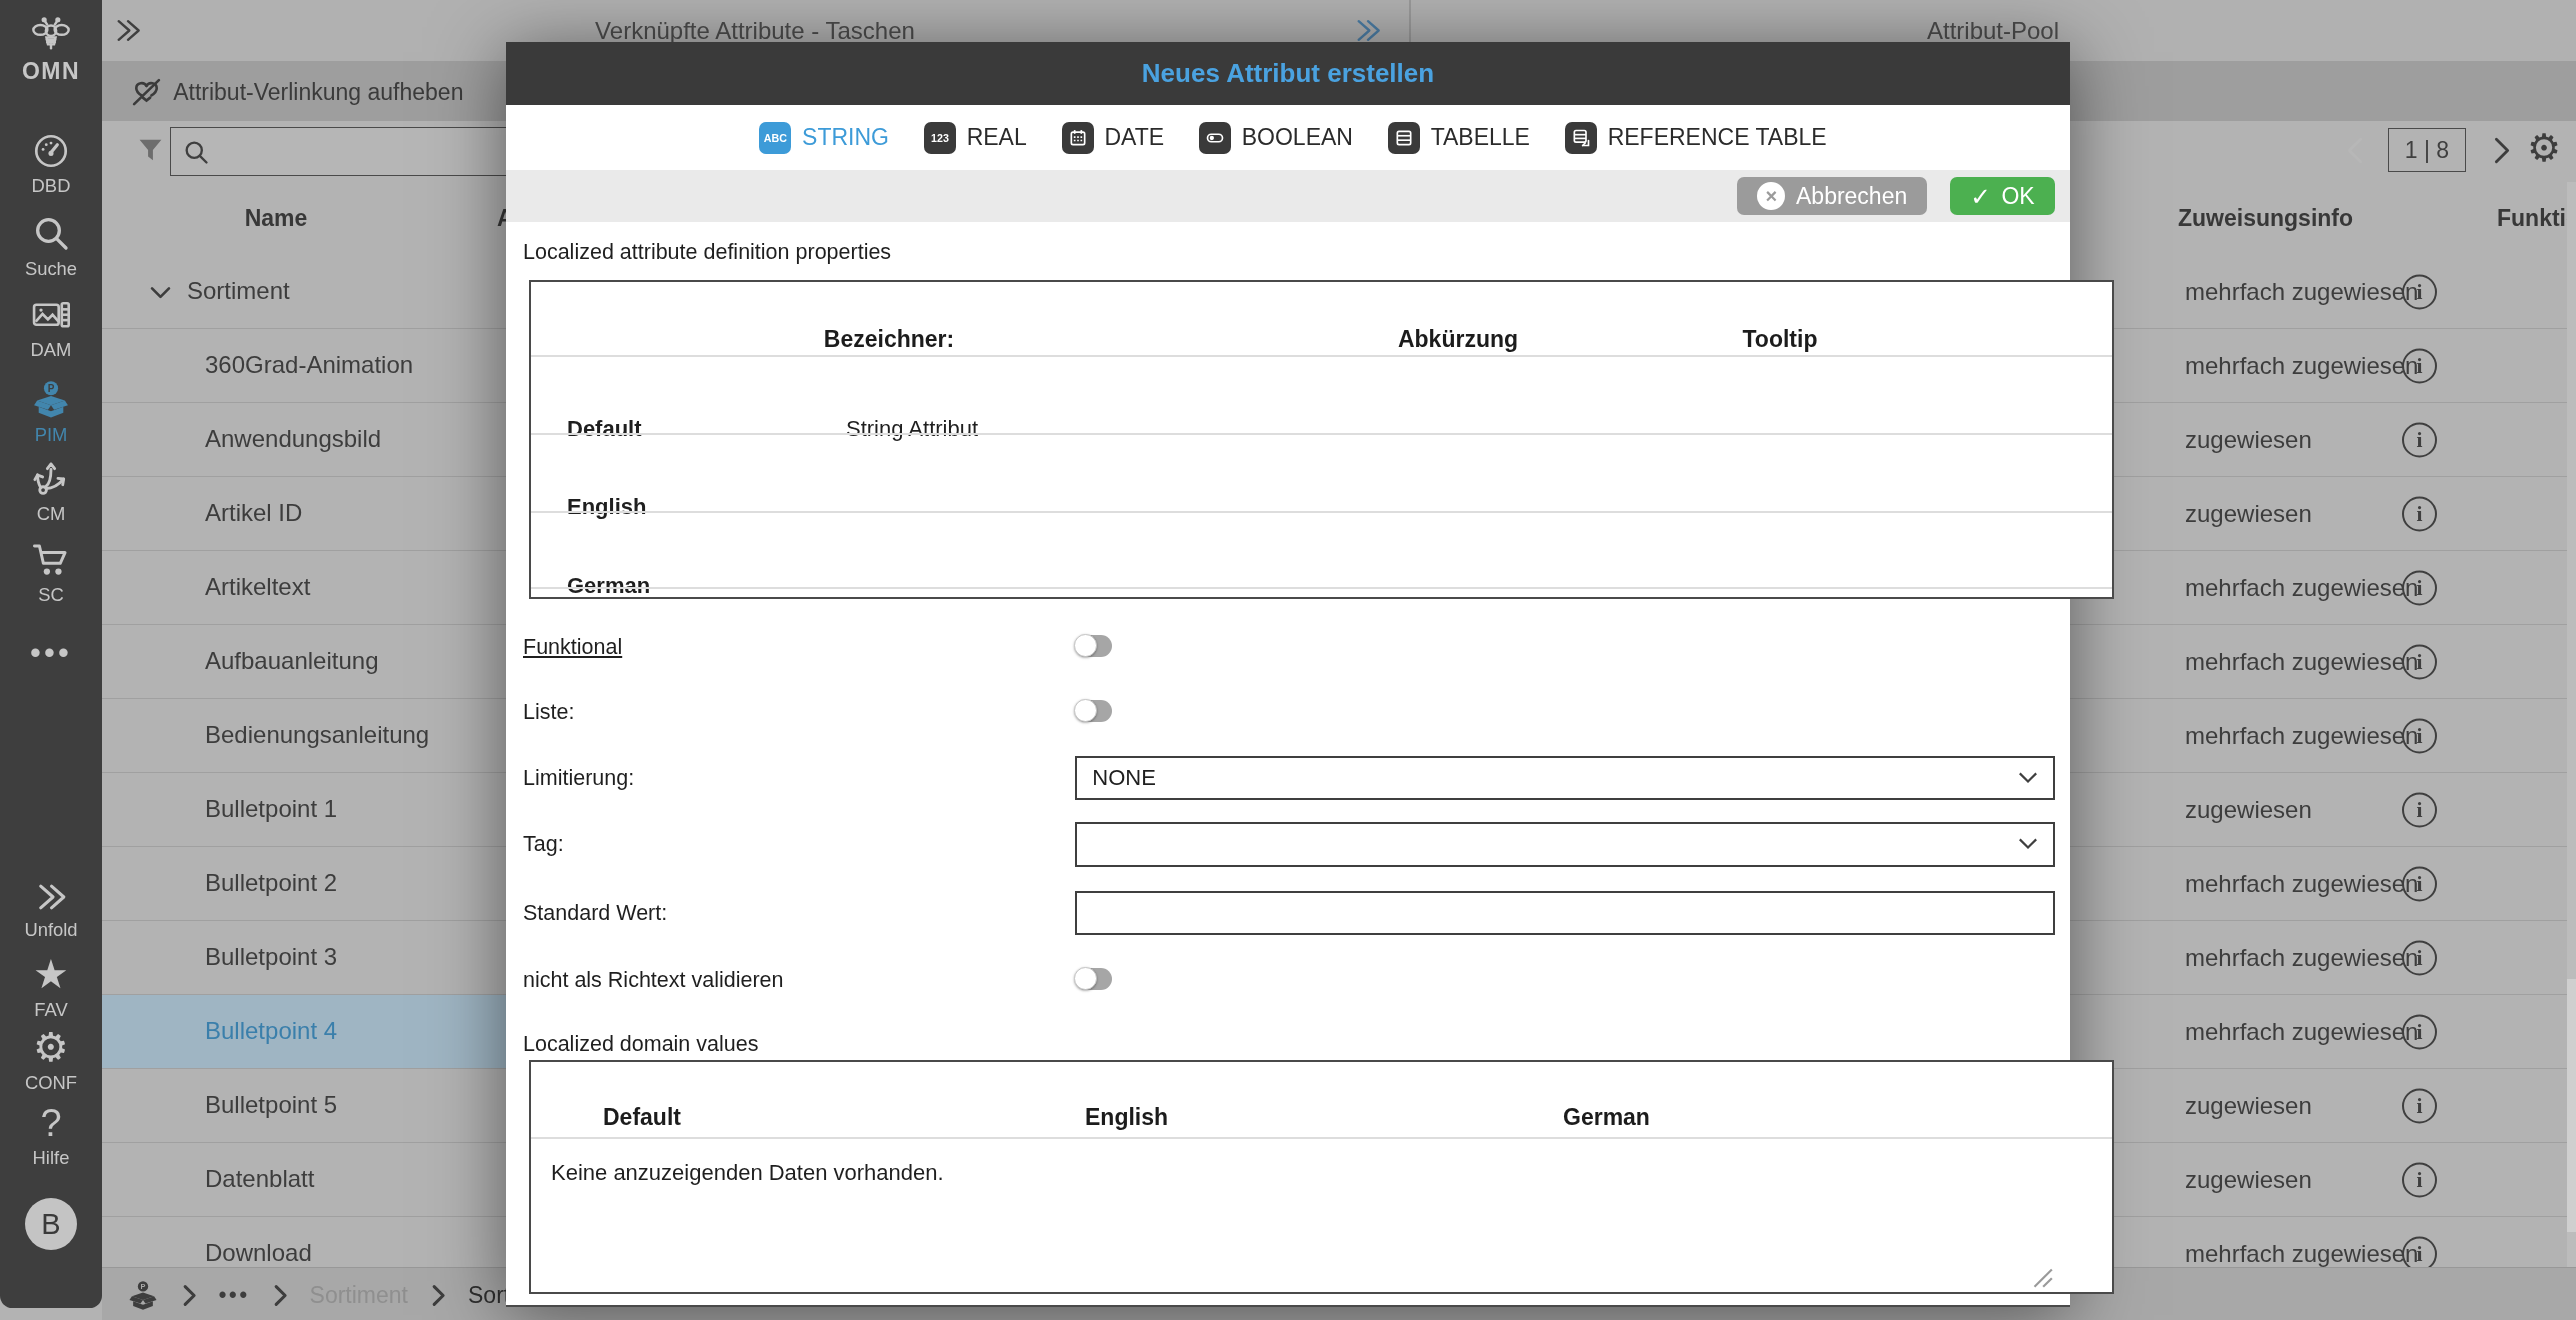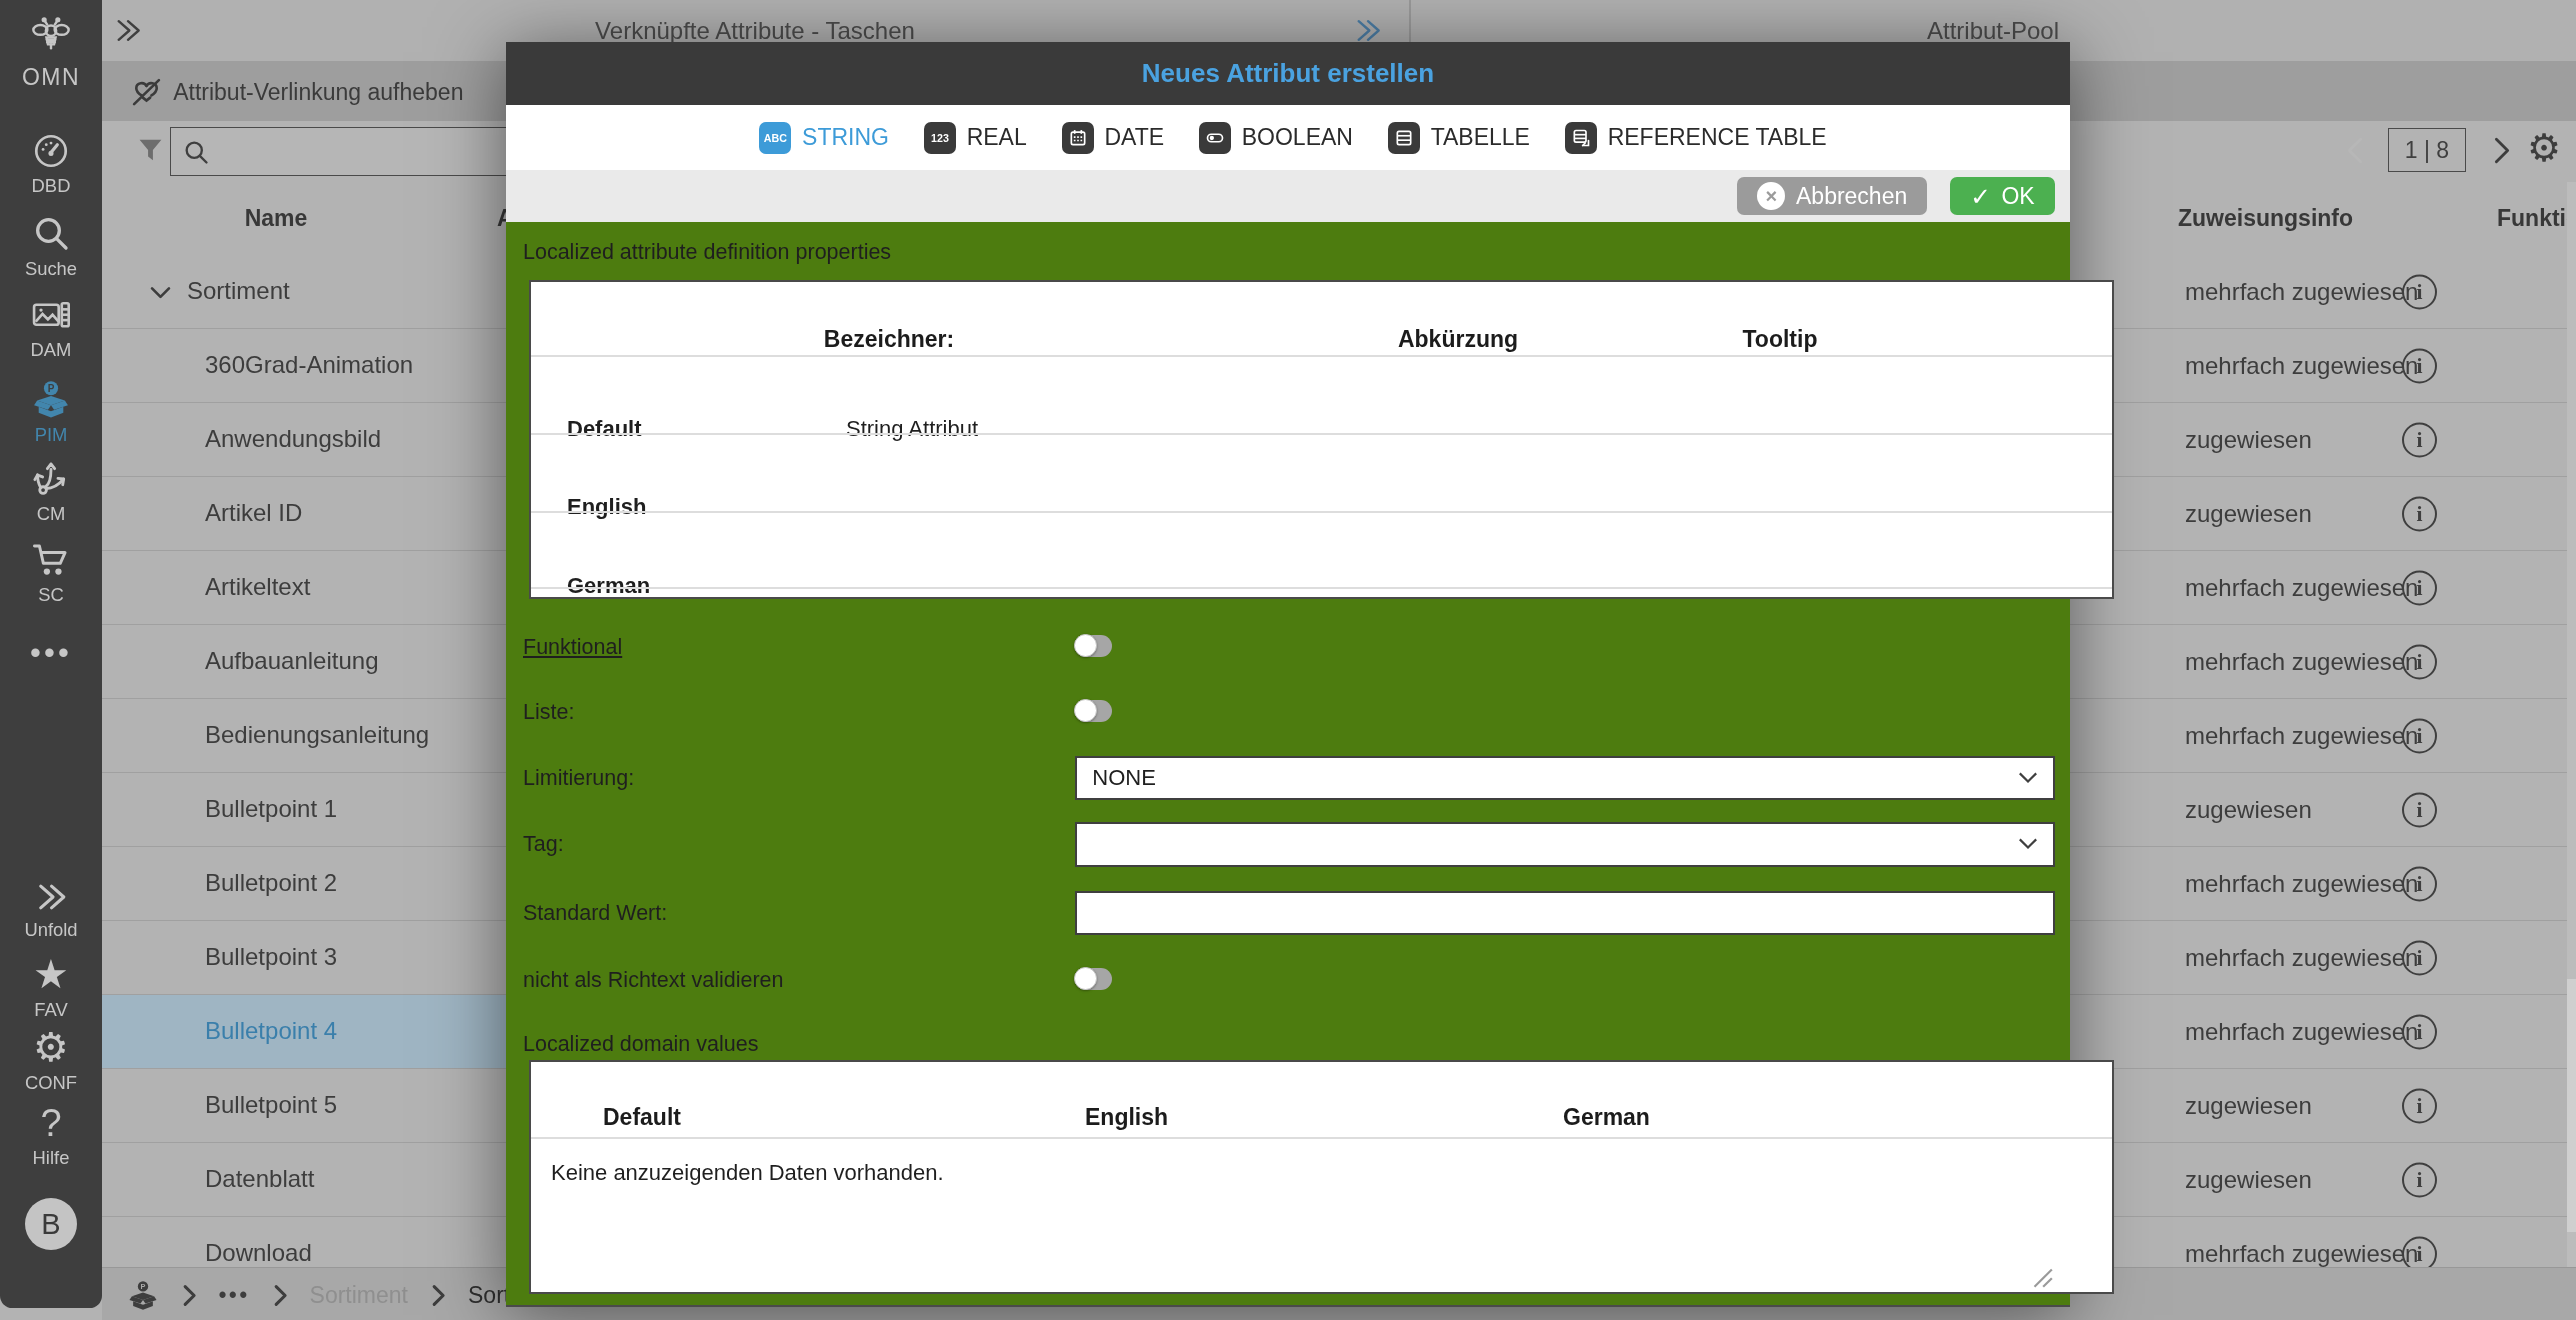--- a/index.html
+++ b/index.html
@@ -7,21 +7,21 @@
        font-family:"Liberation Sans","DejaVu Sans",sans-serif;color:#3d3d3d;position:relative;}
   svg{display:block;}
 
   
   #sidebar{position:absolute;left:0;top:0;width:102px;height:1308px;background:#3e3e3e;
            border-radius:0 0 12.3px 12.3px;z-index:6;}
   .side-item{position:absolute;width:102px;text-align:center;color:#c6c6c6;cursor:pointer;}
   .side-item .ic{display:flex;justify-content:center;}
   .side-item .lab{display:block;font-size:18.4px;margin-top:4.6px;text-align:center;}
   .side-item.active{color:#4286ad;}
-  #omn-label{font-size:23px;font-weight:normal;letter-spacing:1.5px;margin-top:12px;display:block;}
+  #omn-label{font-size:23px;font-weight:bold;letter-spacing:1.5px;margin-top:6px;display:block;}
   .glyph{font-size:35px;line-height:35px;}
   #avatar{position:absolute;left:50%;transform:translateX(-50%);top:1198px;width:52px;height:52px;
           border-radius:50%;background:#c4c4c4;color:#3a3a3a;font-size:29px;display:flex;
           align-items:center;justify-content:center;}
 
   
   #titlebar{position:absolute;left:102px;top:0;width:2474px;height:61px;background:#b1b1b1;}
   #toolbar-band{position:absolute;left:102px;top:61px;width:2474px;height:60px;background:#9e9e9e;}
   #search-band{position:absolute;left:102px;top:121px;width:2474px;height:61px;background:#b3b3b3;
                border-bottom:1.5px solid #9a9a9a;}
@@ -72,21 +72,21 @@
   
   #footer{position:absolute;left:102px;top:1267px;width:2474px;height:54px;background:#a8a8a8;
           border-top:1.5px solid #989898;z-index:3;display:flex;align-items:center;}
   #footer .bc{display:flex;align-items:center;gap:20px;margin-left:24.5px;font-size:23px;}
   .bc-sep{color:#3d3d3d;}
   .bc-dim{color:#8f8f8f;}
   .bc-cur{color:#2f2f2f;}
   .bc-dots{color:#3d3d3d;font-size:23px;letter-spacing:2.3px;}
 
   
-  #modal{position:absolute;left:506px;top:42px;width:1564px;height:1263px;background:#4d7c0f;z-index:10;
+  #modal{position:absolute;left:506px;top:42px;width:1564px;height:1263px;background:#ffffff;z-index:10;
          box-shadow:0 9.2px 69px rgba(0,0,0,.5);border-bottom:2.3px solid #4a4a4a;}
   #modal-titlebar{position:absolute;left:0;top:0;width:100%;height:63px;background:#3a3a3a;
                   display:flex;align-items:center;justify-content:center;}
   #modal-title{color:#4aa2e0;font-size:26px;font-weight:bold;}
   #tabbar{position:absolute;left:0;top:63px;width:100%;height:65px;background:#fff;
           display:flex;align-items:center;justify-content:center;gap:35px;}
   .tab{display:flex;align-items:center;gap:10.7px;font-size:23px;color:#2b2b2b;cursor:pointer;white-space:nowrap;}
   .chip{width:32px;height:32px;border-radius:7px;background:#3a3a3a;display:flex;align-items:center;
         justify-content:center;color:#fff;font-size:10.7px;font-weight:bold;}
   .tab.active{color:#3d9bd8;padding-left:10px;}

